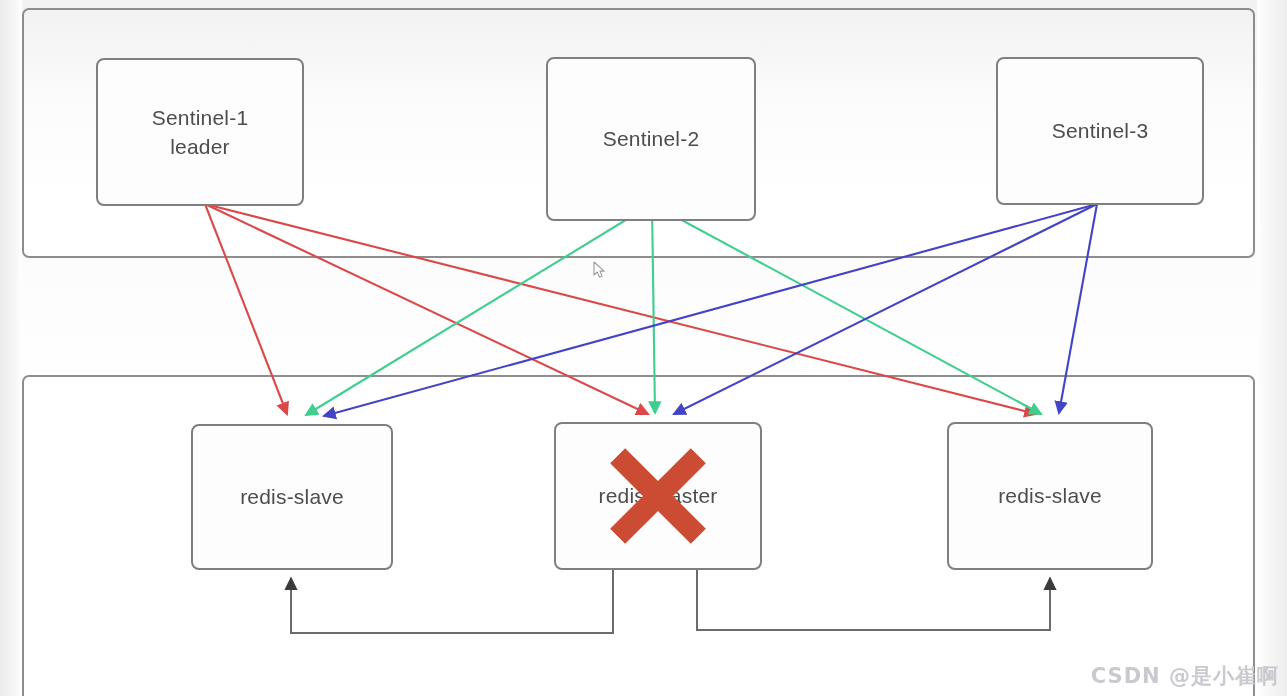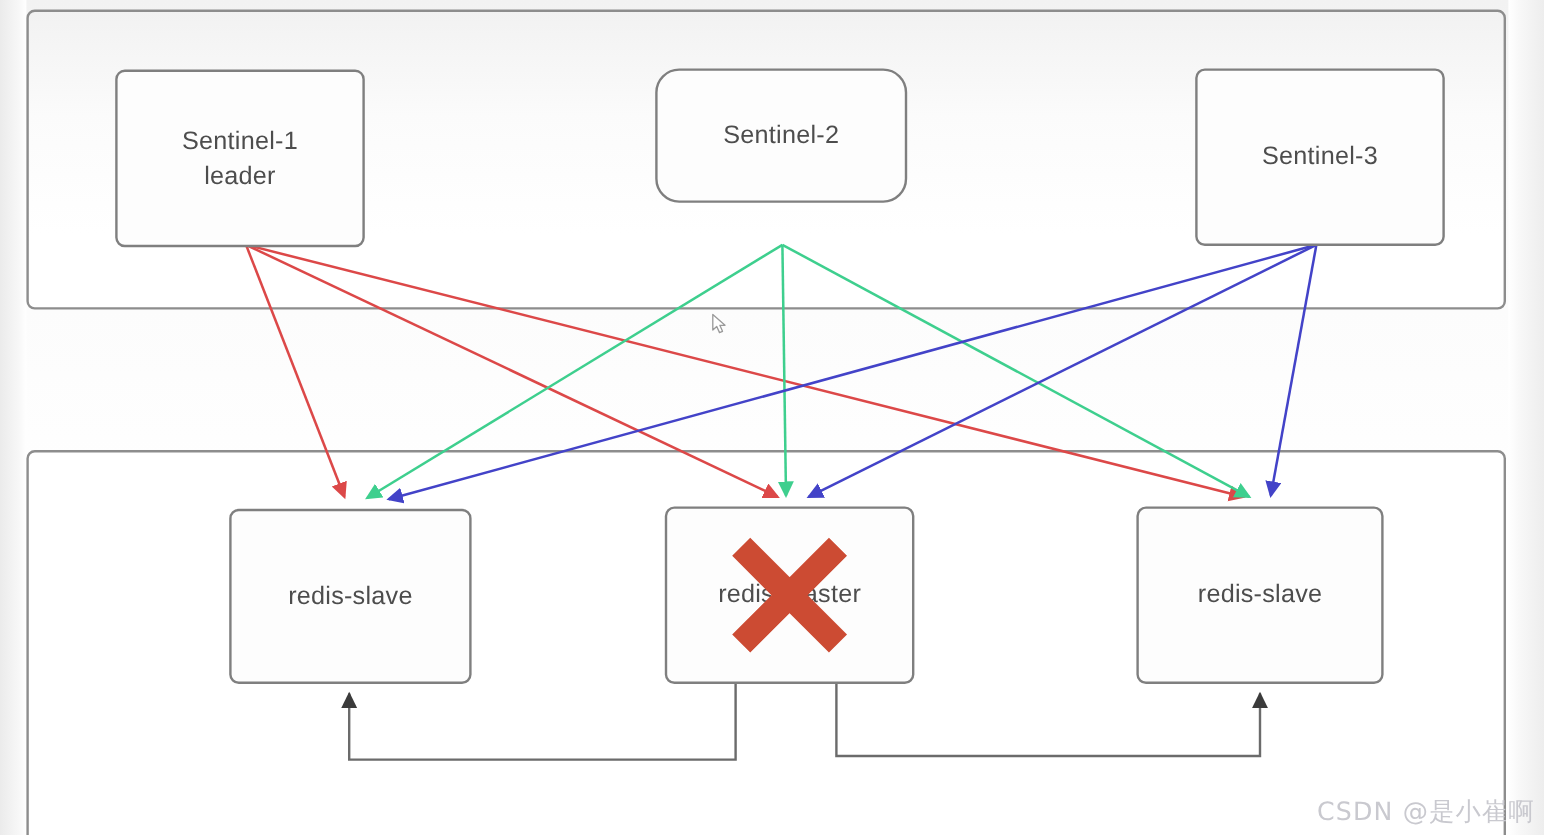--- a/index.html
+++ b/index.html
@@ -65,21 +65,21 @@
     text-align: center;
     color: #4d4d4d;
     font-size: 21px;
     line-height: 1.4;
     letter-spacing: .2px;
     z-index: 4;
   }
   .node .label-line { display: block; }
 
   #node-sentinel-1 { left: 96px;  top: 58px;  width: 208px; height: 148px; }
-  #node-sentinel-2 { left: 546px; top: 57px;  width: 210px; height: 112px; border-radius: 20px; }
+  #node-sentinel-2 { left: 546px; top: 57px;  width: 210px; height: 164px; }
   #node-sentinel-3 { left: 996px; top: 57px;  width: 208px; height: 148px; text-align: center; }
 
   #node-redis-slave-left  { left: 191px; top: 424px; width: 202px; height: 146px; }
   #node-redis-master      { left: 554px; top: 422px; width: 208px; height: 148px; }
   #node-redis-slave-right { left: 947px; top: 422px; width: 206px; height: 148px; }
 
   .node-text {
     position: relative;
     z-index: 1;
   }
@@ -118,20 +118,21 @@
   #watermark {
     position: absolute;
     right: 8px;
     bottom: 6px;
     z-index: 7;
     color: #c9c9cf;
     font-size: 21px;
     letter-spacing: 1px;
     white-space: nowrap;
     font-family: "DejaVu Sans", sans-serif;
+    font-weight: bold;
   }
 </style>
 </head>
 <body>
 
 <div id="stage">
 
   <div class="group-box" id="group-sentinels"></div>
   <div class="group-box" id="group-redis"></div>
 

